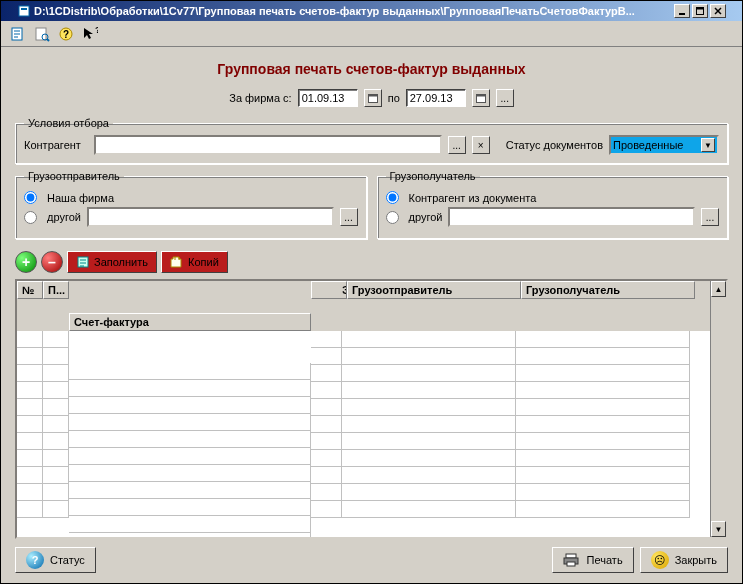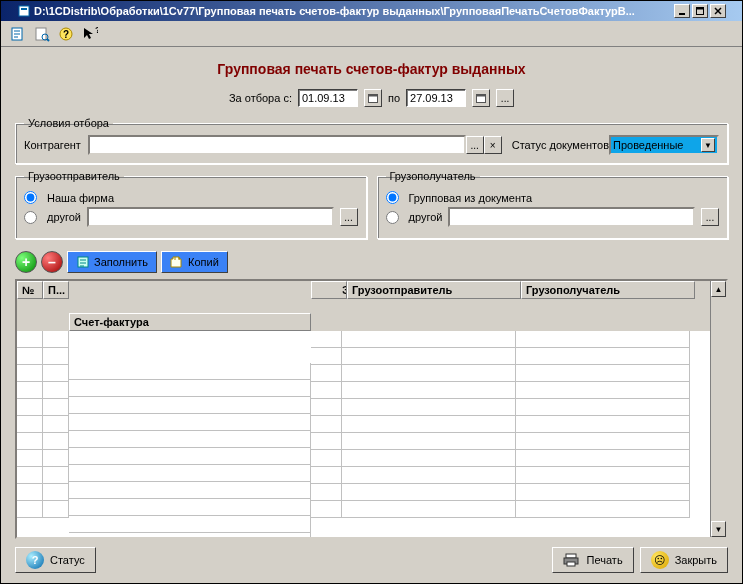--- a/index.html
+++ b/index.html
@@ -113,20 +113,21 @@
     border-left-color: #fff;
     box-shadow: inset 1px 1px 0 #808080, 1px 1px 0 #fff;
     padding: 6px 8px 8px 8px;
     margin: 0 0 6px 0;
   }
   fieldset { border:1px groove #fff; }
   legend { font-size: 11px; padding: 0 4px; }
   .filter-row {
     display: flex;
     align-items: center;
+    gap: 6px;
   }
   .filter-row .lbl { min-width: 64px; }
   .text-input {
     height: 20px;
     background:#fff;
     border: 2px inset #d4d0c8;
     font-size:11px;
     padding: 1px 3px;
   }
   .kt-input { flex:1; }
@@ -163,21 +164,21 @@
     display:inline-flex;align-items:center;justify-content:center;
     font-weight:bold;color:#fff;font-size:14px;
     border:1px solid #555;
     cursor:pointer;
   }
   .green{background:radial-gradient(circle at 30% 30%,#7bff7b,#008800);}
   .red{background:radial-gradient(circle at 30% 30%,#ff7b7b,#a00000);}
   .action-btn {
     height:22px;
     padding:0 8px;
-    background:#3b82f6;
+    background:#b91c1c;
     border:1px solid #fff;
     border-right-color:#404040;border-bottom-color:#404040;
     display:inline-flex;align-items:center;gap:4px;
     cursor:pointer;
   }
   .table-wrap {
     flex:1;
     border:2px inset #d4d0c8;
     background:#fff;
     display:flex;
@@ -313,21 +314,21 @@
           <path d="M2 2 L2 12 L5 9 L7 13 L9 12 L7 8 L11 8 Z" fill="#000"></path>
           <text x="13" y="7" font-size="9" fill="#000" font-weight="bold">?</text>
         </svg>
       </span>
   </div>
 
   <div class="content">
     <div class="main-title">Групповая печать счетов-фактур выданных</div>
 
     <div class="period-row">
-      <span>За отбора с:</span>
+      <span>За фирма с:</span>
       <input type="text" value="01.09.13" style="">
       <span class="mini-btn">
           <svg width="10" height="10">
             <rect x="0.5" y="1.5" width="9" height="8" fill="#fff" stroke="#555"></rect>
             <rect x="0.5" y="1.5" width="9" height="2" fill="#555"></rect>
           </svg>
         </span>
       <span>по</span>
       <input type="text" value="27.09.13" style="">
       <span class="mini-btn">
@@ -366,21 +367,21 @@
           <span>другой</span>
           <input class="text-input" type="text" value="" style="">
           <span class="mini-btn">...</span>
         </div>
       </fieldset>
 
       <fieldset>
         <legend>Грузополучатель</legend>
         <div class="radio-row">
           <input type="radio" name="cons" checked="" style="">
-          <span>Групповая из документа</span>
+          <span>Контрагент из документа</span>
         </div>
         <div class="radio-row">
           <input type="radio" name="cons" style="">
           <span>другой</span>
           <input class="text-input" type="text" value="" style="">
           <span class="mini-btn">...</span>
         </div>
       </fieldset>
     </div>
 

